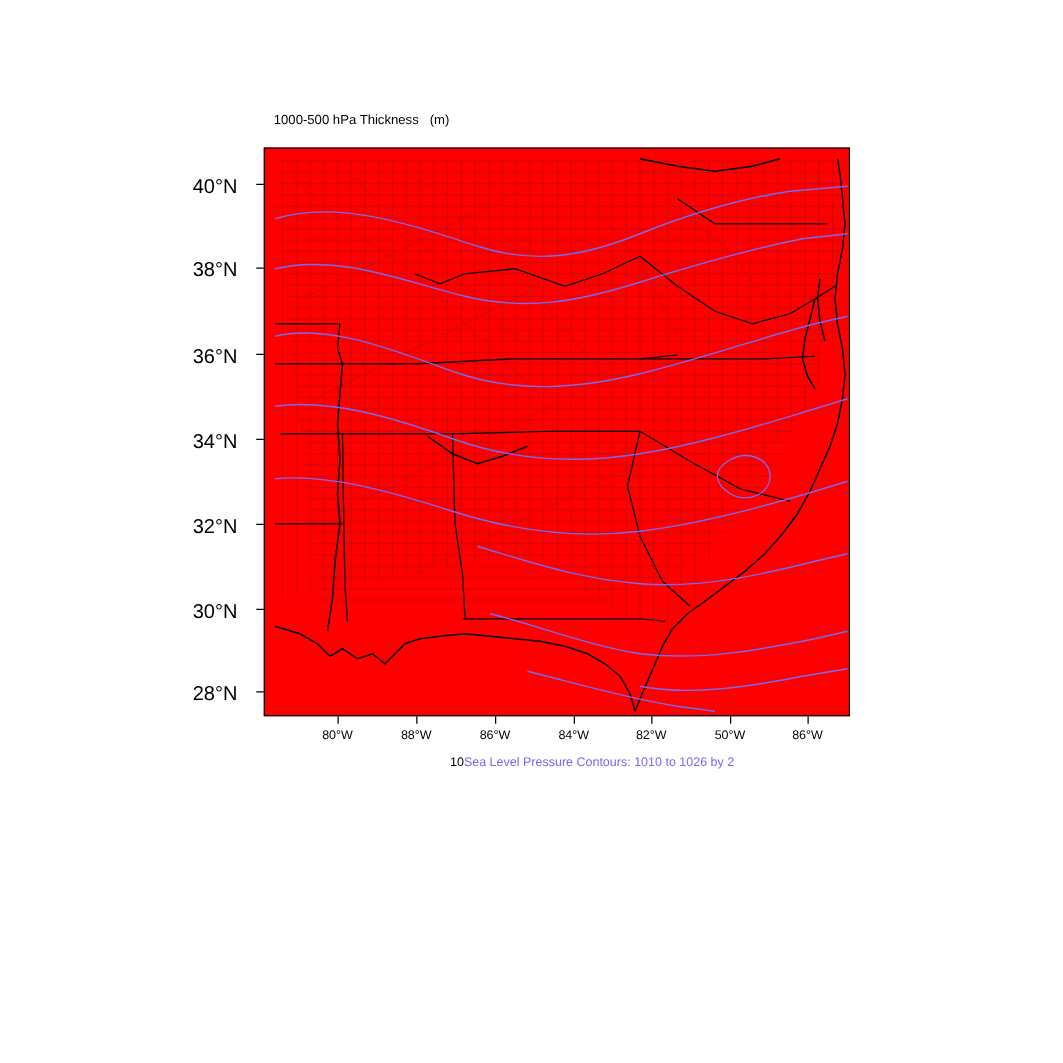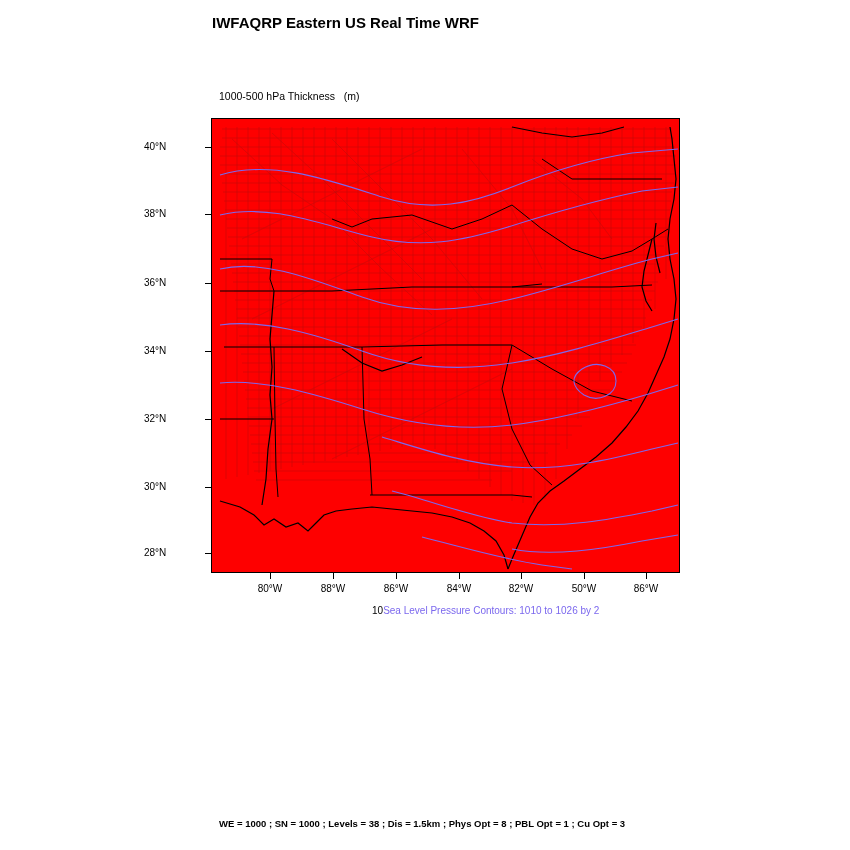--- a/index.html
+++ b/index.html
@@ -68,22 +68,22 @@
   }
   #map-canvas {
     position: absolute;
     left: 0;
     top: 0;
   }
 
   
   .ylab {
     position: absolute;
-    font-size: 10px;
-    text-align: left;
+    font-size: 16px;
+    text-align: center;
     width: 56px;
     white-space: nowrap;
   }
   .ytick {
     position: absolute;
     width: 6px;
     height: 1px;
     background: #000000;
   }
   .xlab {
@@ -101,39 +101,38 @@
   }
 
   
   #contour-caption {
     position: absolute;
     left: 360px;
     top: 605px;
     font-size: 10px;
     white-space: nowrap;
   }
-  #contour-caption .black { color: #000000; margin-left: 12px; }
+  #contour-caption .black { color: #000000; }
   #contour-caption .purple { color: #7b68ee; }
 
   
   #footer {
     position: absolute;
     left: 219px;
     top: 818px;
     font-size: 9.5px;
     font-weight: bold;
     line-height: 12px;
     white-space: nowrap;
   }
 </style>
 </head>
 <body>
 
 <div id="header">
-  <div id="main-title">IWFAQRP Eastern US Real Time WRF</div>
 </div>
 
 <div id="field-list">
   <div>1000-500 hPa Thickness   (m)</div>
   <div>1000-500 hPa Thickness   (m)</div>
   <div>Sea Level Pressure   (hPa)</div>
 </div>
 
 <div id="plot-frame">
   <svg id="map-canvas" width="467" height="453" viewBox="0 0 467 453">
@@ -353,14 +352,13 @@
 <div class="xlab" style="left:559px; top:583px;">50°W</div>
 
 <div class="xtick" style="left:646px; top:573px;"></div>
 <div class="xlab" style="left:621px; top:583px;">86°W</div>
 
 <div id="contour-caption">
   <span class="black">10</span><span class="purple">Sea Level Pressure Contours: 1010 to 1026 by 2</span>
 </div>
 
 <div id="footer">
-  <div>WE = 1000 ; SN = 1000 ; Levels = 38 ; Dis = 1.5km ; Phys Opt = 8 ; PBL Opt = 1 ; Cu Opt = 3</div>
 </div>
 
 </body></html>

